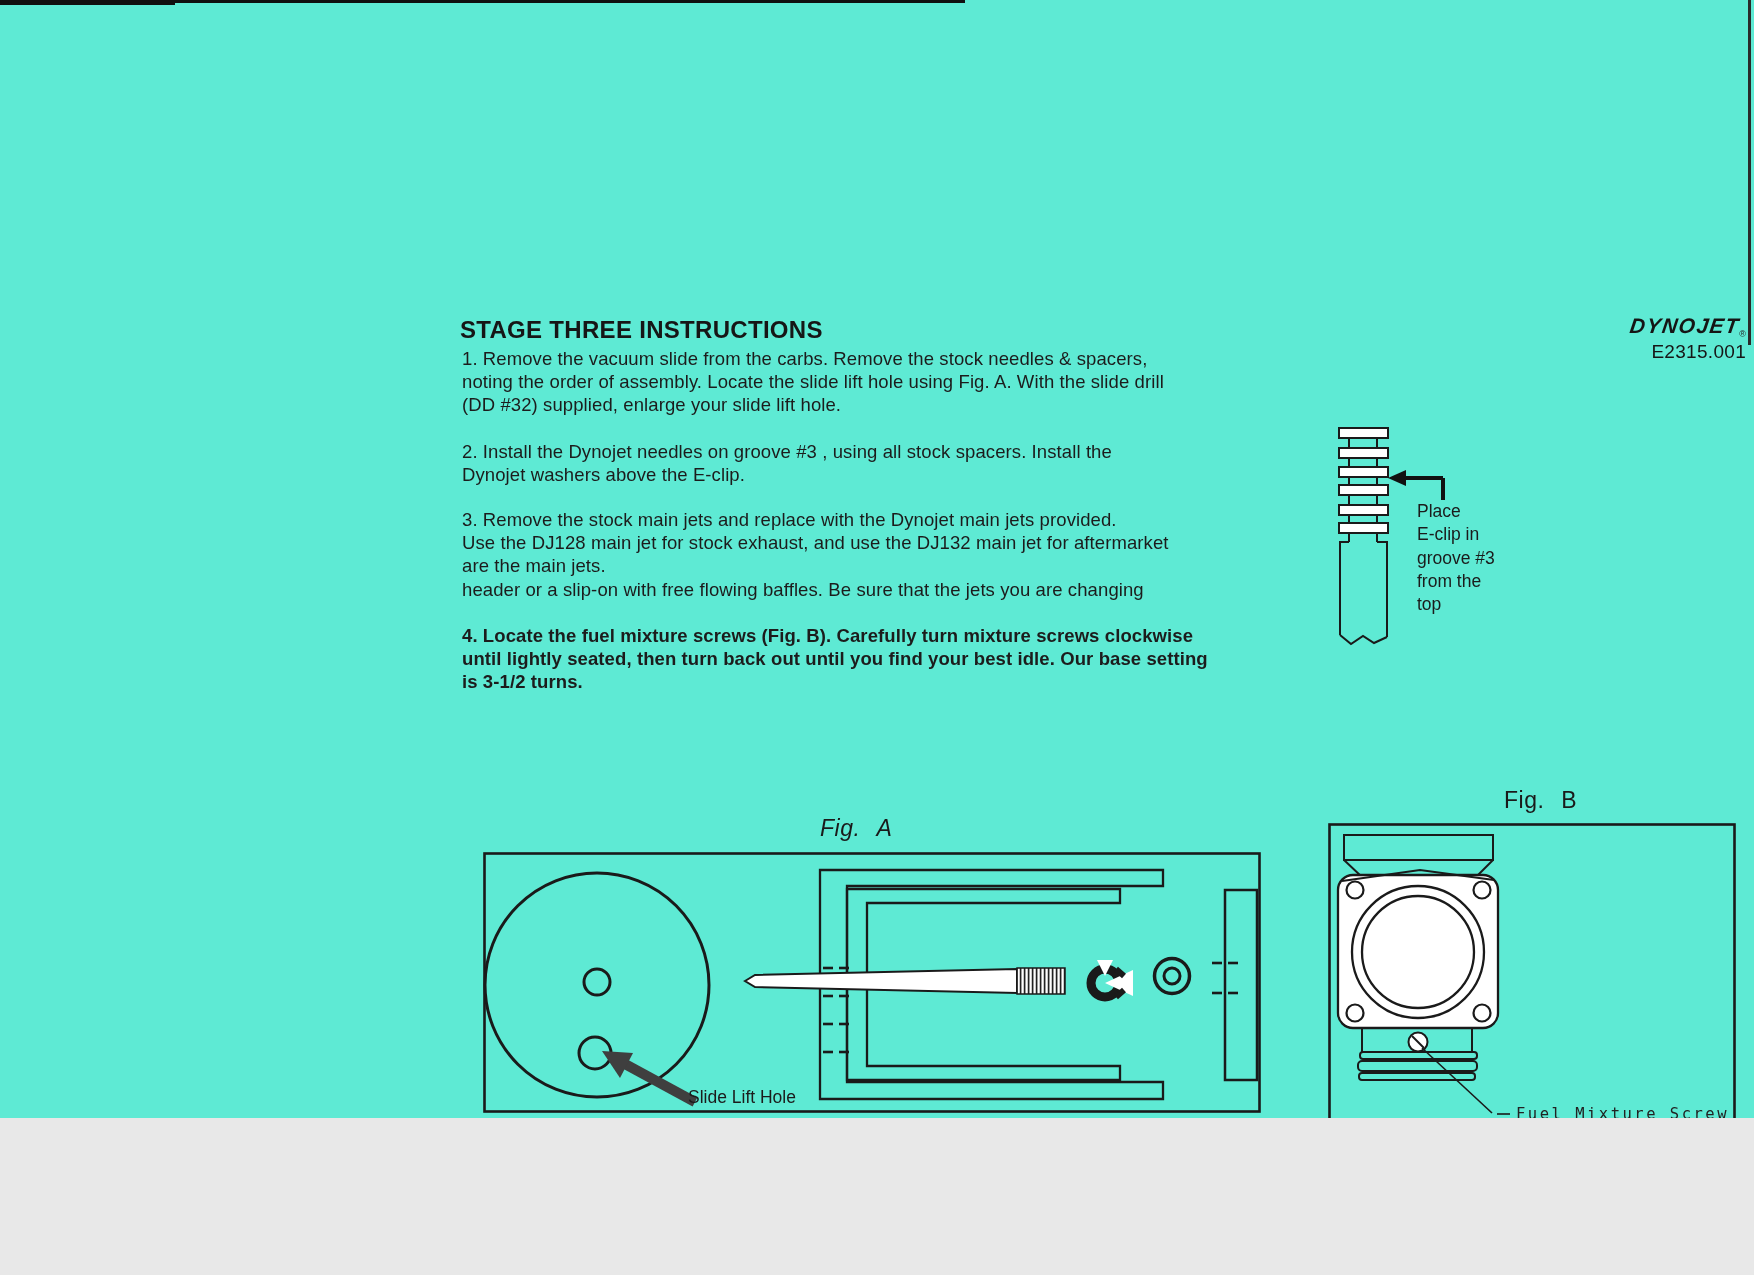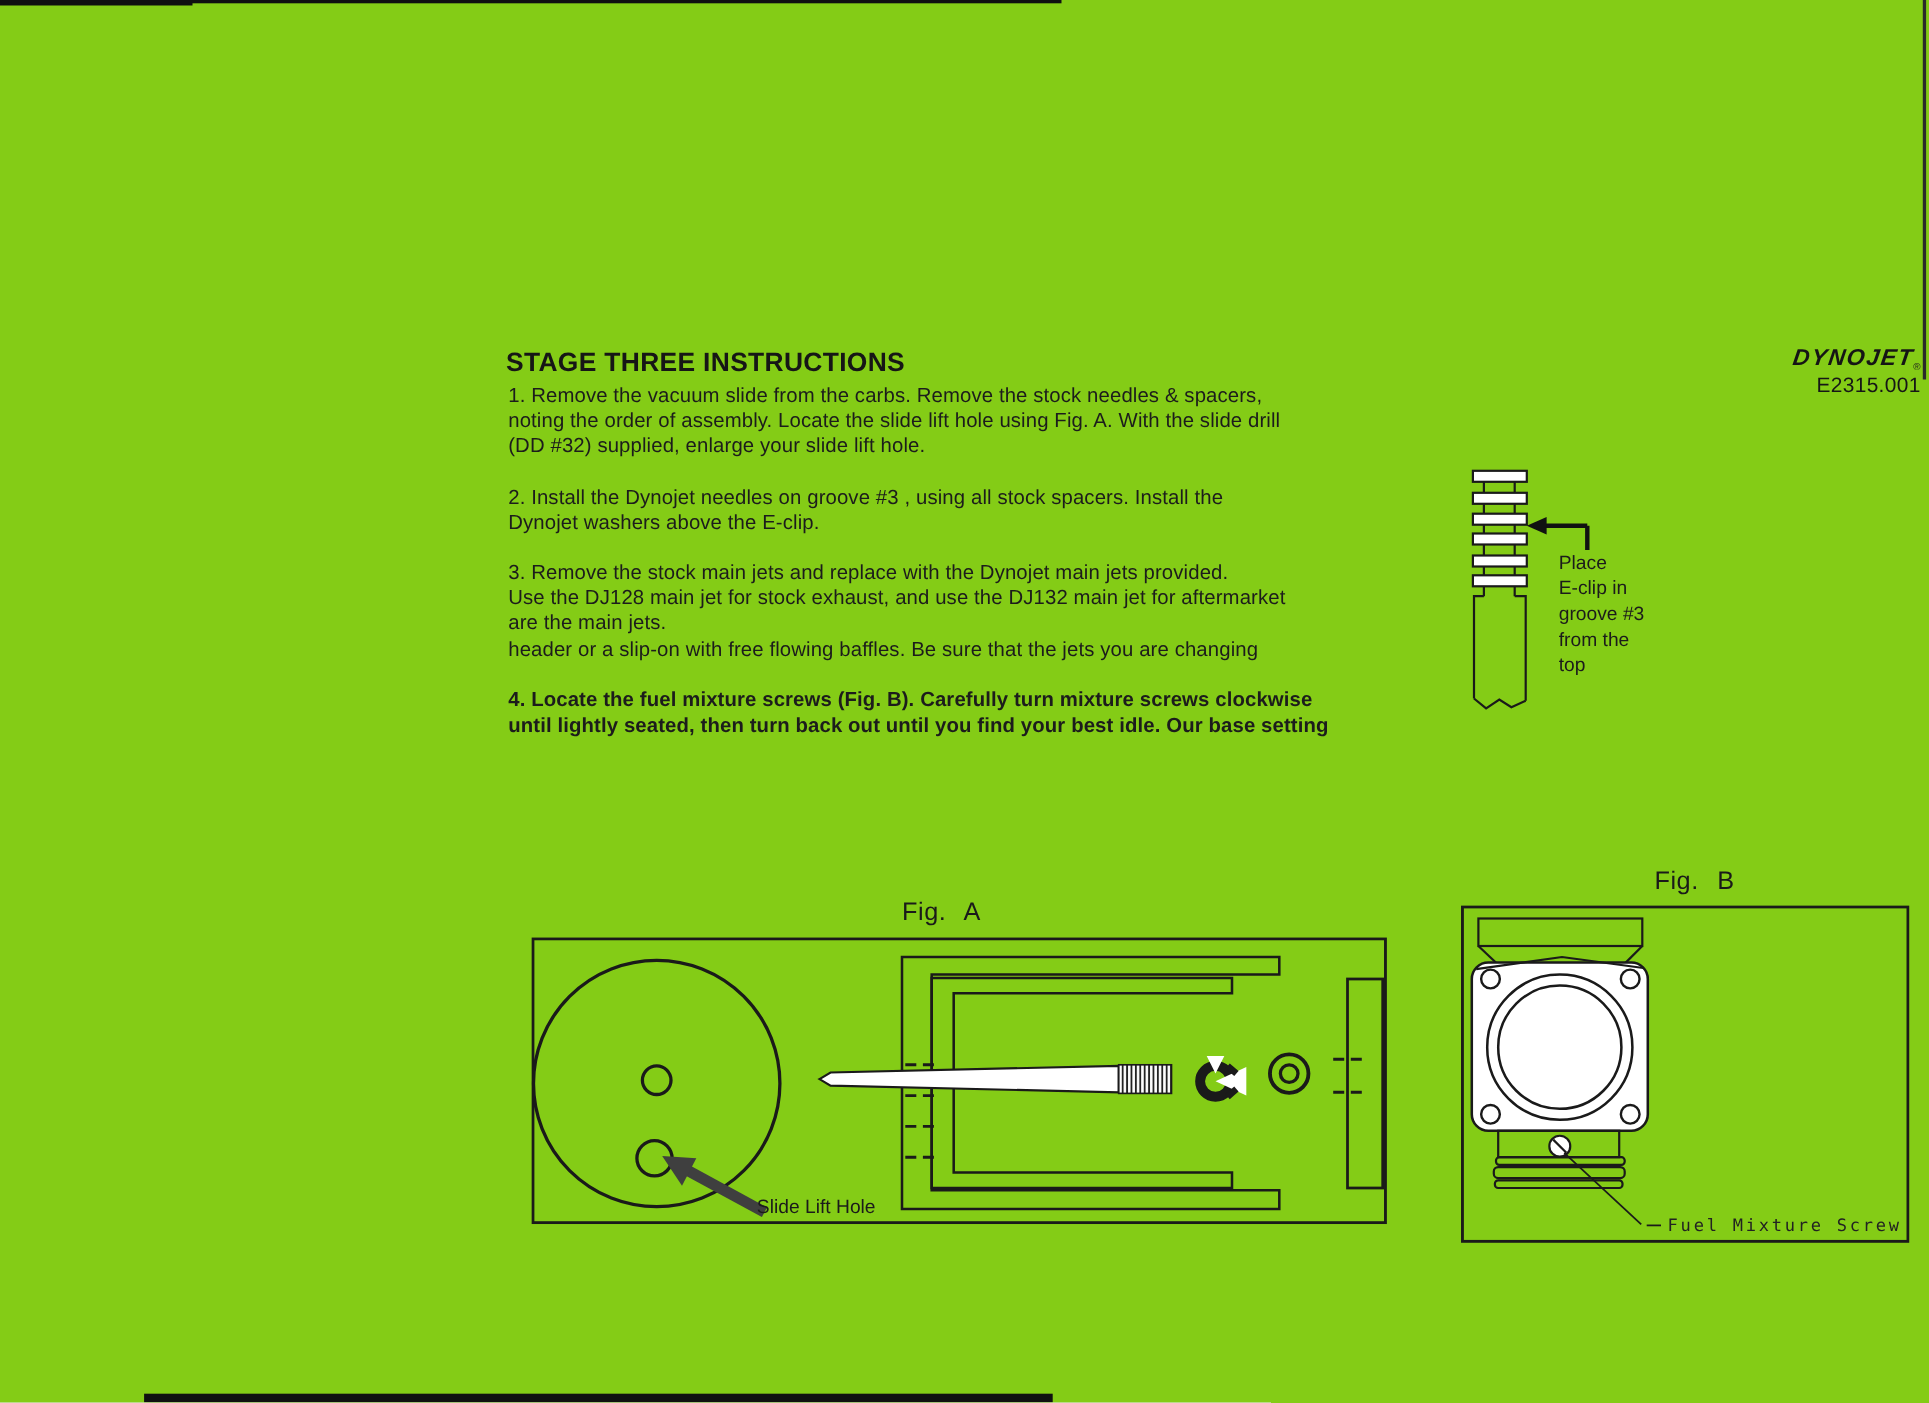--- a/index.html
+++ b/index.html
@@ -1,19 +1,19 @@
 <!DOCTYPE html>
 <html><head>
 <meta charset="utf-8">
 <style>
   html,body{margin:0;padding:0;background:#e8e8e8;}
   .page{
     position:relative;
-    width:1754px;height:1275px;
-    background:#84cc16;
+    width:1754px;height:1118px;
+    background:#5eead4;
     overflow:hidden;
     font-family:"Liberation Sans", sans-serif;
     color:#1e1e1e;
   }
   .abs{position:absolute;}
   .title{
     font-size:24px;font-weight:bold;letter-spacing:.3px;color:#161616;
   }
   .para{
     font-size:18.5px;line-height:23.2px;color:#1c1c1c;letter-spacing:.1px;
@@ -79,20 +79,21 @@
   <div class="abs para" style="left:462px;top:508px;">
     <div>3. Remove the stock main jets and replace with the Dynojet main jets provided.</div>
     <div>Use the DJ128 main jet for stock exhaust, and use the DJ132 main jet for aftermarket</div>
     <div>are the main jets.</div>
     <div>header or a slip-on with free flowing baffles. Be sure that the jets you are changing</div>
   </div>
 
   <div class="abs para" style="left:462px;top:624px;font-weight:bold;">
     <div>4. Locate the fuel mixture screws (Fig. B). Carefully turn mixture screws clockwise</div>
     <div>until lightly seated, then turn back out until you find your best idle. Our base setting</div>
+    <div>is 3-1/2 turns.</div>
   </div>
 
   <svg class="abs" style="left:1330px;top:415px;" width="190" height="240" viewBox="0 0 190 240">
     <g stroke="#1a1a1a" fill="none">
       <line x1="19" y1="14" x2="19" y2="127" stroke-width="2"></line>
       <line x1="47" y1="14" x2="47" y2="127" stroke-width="2"></line>
     </g>
     <g stroke="#1a1a1a" fill="#ffffff" stroke-width="2">
       <rect x="9" y="13" width="49" height="10"></rect>
       <rect x="9" y="33" width="49" height="10"></rect>
@@ -114,21 +115,21 @@
   </svg>
 
   <div class="abs note" style="left:1417px;top:500px;">
     <div>Place</div>
     <div>E-clip in</div>
     <div>groove #3</div>
     <div>from the</div>
     <div>top</div>
   </div>
 
-  <div class="abs fig-label" style="left:820px;top:815px;">Fig. A</div>
+  <div class="abs fig-label" style="left:820px;top:815px;font-style:italic;">Fig. A</div>
 
   <svg class="abs" style="left:483px;top:852px;" width="778" height="261" viewBox="0 0 778 261">
     <defs>
       <pattern id="threads" width="4" height="26" patternUnits="userSpaceOnUse">
         <rect width="4" height="26" fill="#ffffff"></rect>
         <line x1="1.6" y1="0" x2="1.6" y2="26" stroke="#222" stroke-width="1.7"></line>
       </pattern>
     </defs>
     <rect x="1.5" y="1.5" width="775" height="258" fill="none" stroke="#1a1a1a" stroke-width="2.6"></rect>
 

